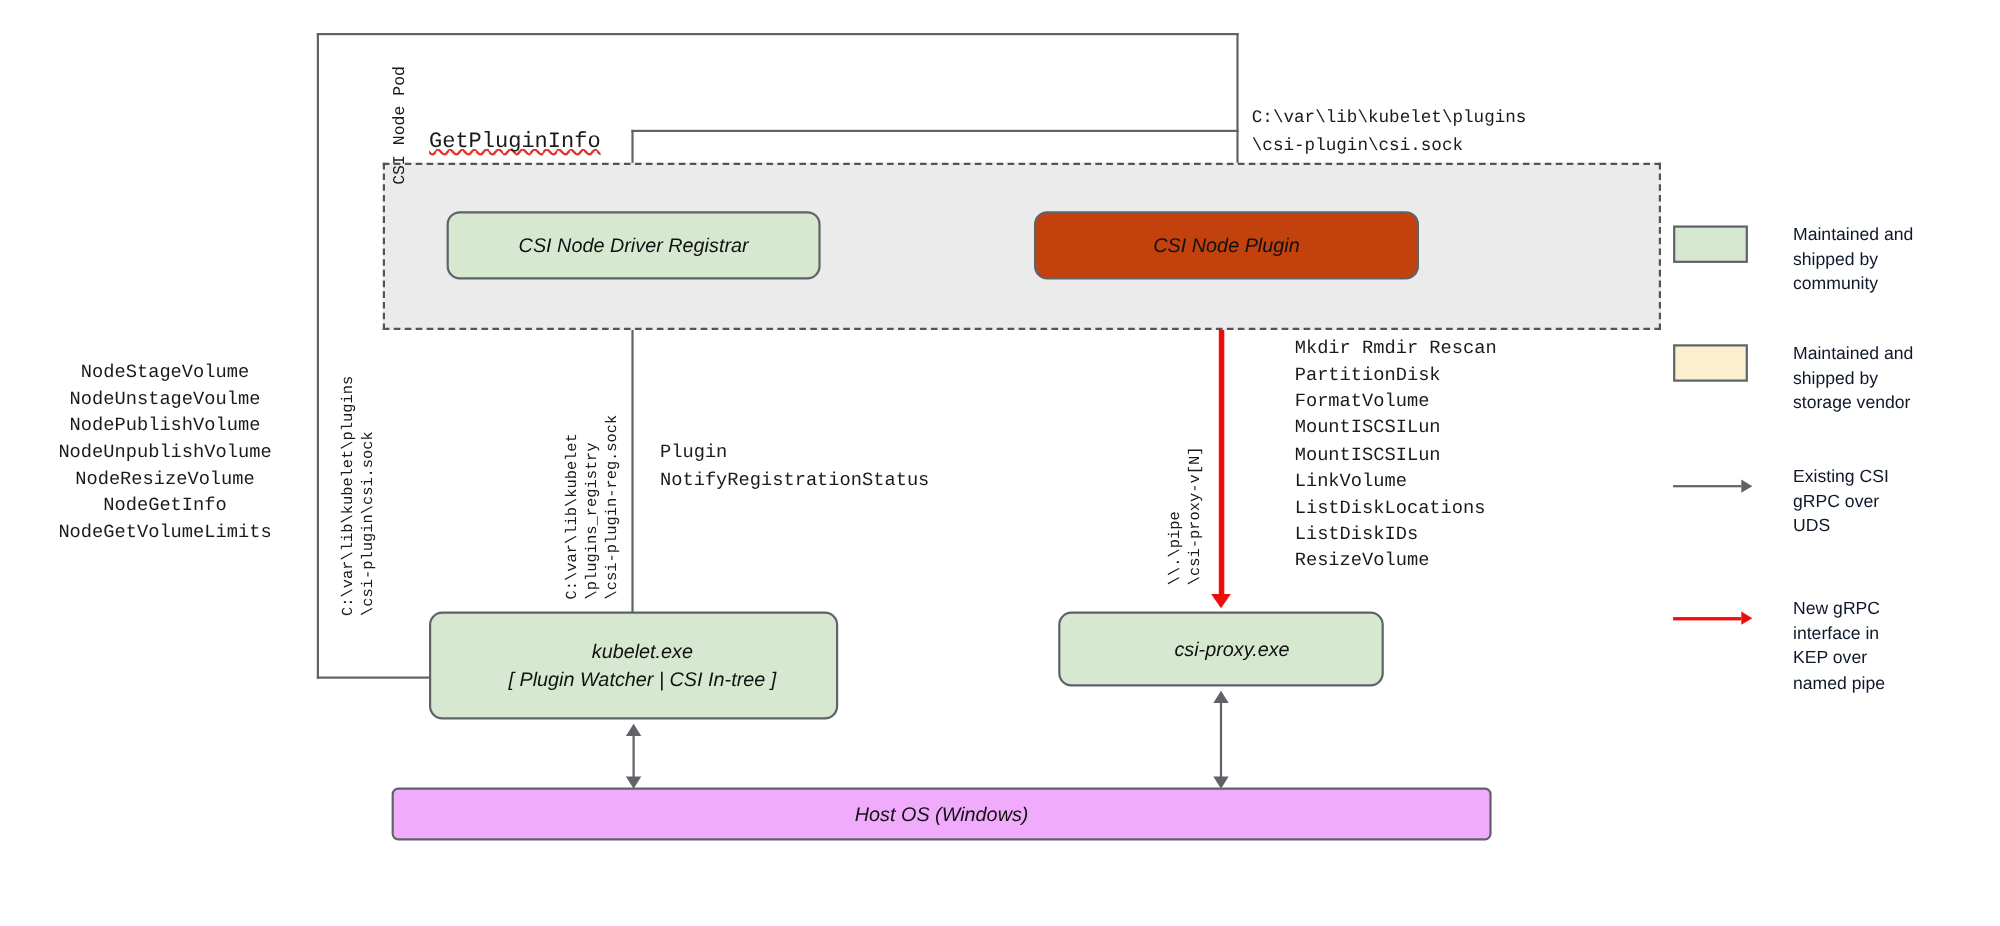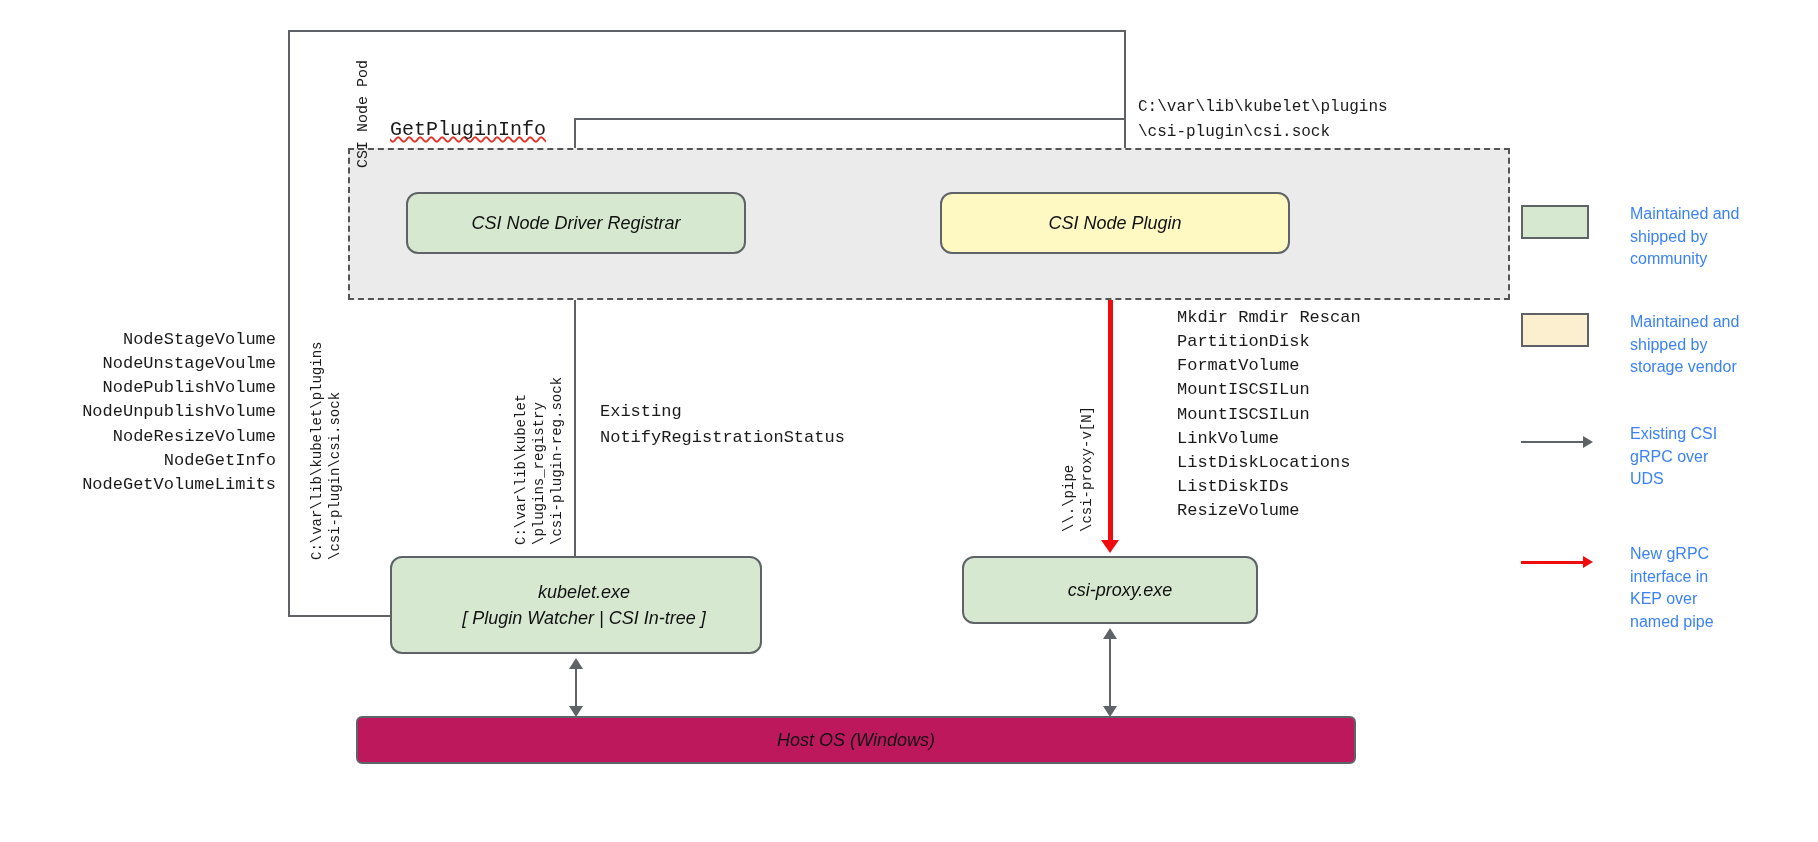--- a/index.html
+++ b/index.html
@@ -46,22 +46,22 @@
     flex-direction: column;
     align-items: center;
     justify-content: center;
     font-size: 18px;
     color: #111111;
     line-height: 1.45;
     text-align: center;
     font-style: italic;
   }
   .green { background: #d7e8d1; }
-  .yellow { background: #fef9c3; justify-content: center; }
-  .blue  { background: #be185d; }
+  .yellow { background: #c2410c; justify-content: center; }
+  .blue  { background: #f0abfc; }
 
   #registrar-box { left: 406px; top: 192px; width: 340px; height: 62px; }
   #plugin-box    { left: 940px; top: 192px; width: 350px; height: 62px; }
   #kubelet-box   { left: 390px; top: 556px; width: 372px; height: 98px; padding-left: 16px; }
   #csiproxy-box  { left: 962px; top: 556px; width: 296px; height: 68px; padding-left: 20px; }
   #hostos-box    {
     left: 356px; top: 716px; width: 1000px; height: 48px;
     border-radius: 6px;
   }
 
@@ -126,21 +126,21 @@
 
   
   .legend-swatch {
     position: absolute;
     width: 68px; height: 34px;
     border: 2px solid #5f6368;
   }
   .legend-text {
     position: absolute;
     font-size: 16px;
-    color: #3b82f6;
+    color: #0f172a;
     line-height: 1.42;
     width: 180px;
     white-space: pre-line;
   }
   .legend-line {
     position: absolute;
     height: 2px;
     width: 62px;
     background: #5f6368;
   }
@@ -211,27 +211,27 @@
   <div class="txt mono" style="left:1138px; top:96px; font-size:16px;">C:\var\lib\kubelet\plugins</div>
   <div class="txt mono" style="left:1138px; top:121px; font-size:16px;">\csi-plugin\csi.sock</div>
 
   <div class="vtxt mono" style="left:308px; top:560px;">C:\var\lib\kubelet\plugins</div>
   <div class="vtxt mono" style="left:326px; top:560px;">\csi-plugin\csi.sock</div>
 
   <div class="vtxt mono" style="left:512px; top:545px;">C:\var\lib\kubelet</div>
   <div class="vtxt mono" style="left:530px; top:545px;">\plugins_registry</div>
   <div class="vtxt mono" style="left:548px; top:545px;">\csi-plugin-reg.sock</div>
 
-  <div class="txt mono" style="left:600px; top:400px; font-size:17px;">Existing</div>
+  <div class="txt mono" style="left:600px; top:400px; font-size:17px;">Plugin</div>
   <div class="txt mono" style="left:600px; top:426px; font-size:17px;">NotifyRegistrationStatus</div>
 
   <div class="vtxt mono" style="left:1060px; top:532px;">\\.\pipe</div>
   <div class="vtxt mono" style="left:1078px; top:532px;">\csi-proxy-v[N]</div>
 
-  <div class="txt txt-right mono" id="node-calls" style="left:0px; top:328px; width:276px; font-size:17px;"><div>NodeStageVolume</div><div>NodeUnstageVoulme</div><div>NodePublishVolume</div><div>NodeUnpublishVolume</div><div>NodeResizeVolume</div><div>NodeGetInfo</div><div>NodeGetVolumeLimits</div></div>
+  <div class="txt txt-right mono" id="node-calls" style="left:12px; top:328px; width:276px; font-size:17px;text-align:center;"><div>NodeStageVolume</div><div>NodeUnstageVoulme</div><div>NodePublishVolume</div><div>NodeUnpublishVolume</div><div>NodeResizeVolume</div><div>NodeGetInfo</div><div>NodeGetVolumeLimits</div></div>
 
   <div class="txt mono" id="proxy-calls" style="left:1130px; top:306px; font-size:17px;margin-left:47px;"><div>Mkdir Rmdir Rescan</div><div>PartitionDisk</div><div>FormatVolume</div><div>MountISCSILun</div><div>MountISCSILun</div><div>LinkVolume</div><div>ListDiskLocations</div><div>ListDiskIDs</div><div>ResizeVolume</div></div>
 
   <div id="legend">
       <div class="legend-swatch" style="left: 1521px; top: 205px; background: rgb(215, 232, 209);"></div>
       <div class="legend-text" style="left: 1630px; top: 203px;">Maintained and
 shipped by
 community</div>
       <div class="legend-swatch" style="left: 1521px; top: 313px; background: rgb(252, 239, 208);"></div>
       <div class="legend-text" style="left: 1630px; top: 311px;">Maintained and

